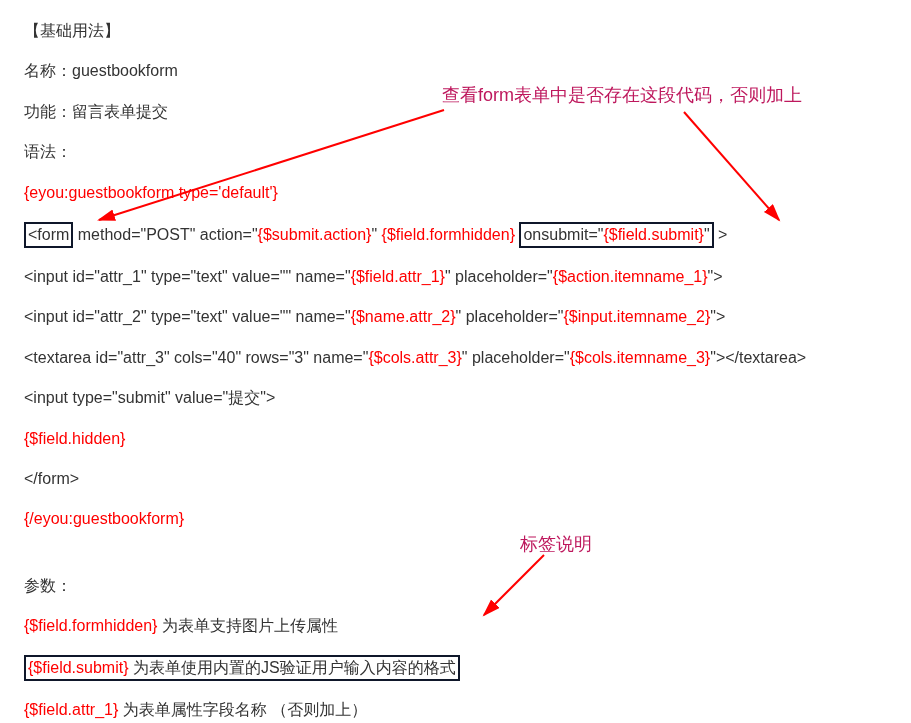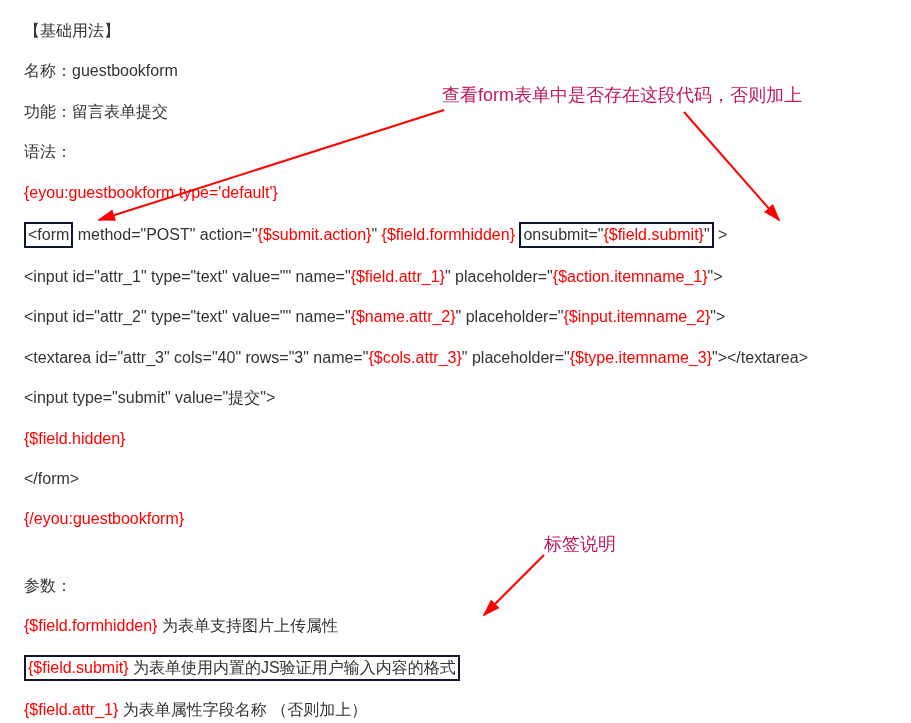--- a/index.html
+++ b/index.html
@@ -45,34 +45,34 @@
 
   <div class="line">
     <span>&lt;input id="attr_1" type="text" value="" name="</span><span class="red">{$field.attr_1}</span><span>" placeholder="</span><span class="red">{$action.itemname_1}</span><span>"&gt;</span>
   </div>
 
   <div class="line">
     <span>&lt;input id="attr_2" type="text" value="" name="</span><span class="red">{$name.attr_2}</span><span>" placeholder="</span><span class="red">{$input.itemname_2}</span><span>"&gt;</span>
   </div>
 
   <div class="line">
-    <span>&lt;textarea id="attr_3" cols="40" rows="3" name="</span><span class="red">{$cols.attr_3}</span><span>" placeholder="</span><span class="red">{$type.itemname_3}</span><span>"&gt;&lt;/textarea&gt;</span>
+    <span>&lt;textarea id="attr_3" cols="40" rows="3" name="</span><span class="red">{$cols.attr_3}</span><span>" placeholder="</span><span class="red">{$cols.itemname_3}</span><span>"&gt;&lt;/textarea&gt;</span>
   </div>
 
   <div class="line">&lt;input type="submit" value="提交"&gt;</div>
 
   <div class="line red">{$field.hidden}</div>
 
   <div class="line">&lt;/form&gt;</div>
 
   <div class="line red" style="margin-bottom:44px">{/eyou:guestbookform}</div>
 
   <div class="line">参数：</div>
 
-  <div class="annotation" style="left:520px;top:512px">标签说明</div>
+  <div class="annotation" style="left:496px;top:512px">标签说明</div>
 
   <div class="line">
     <span class="red">{$field.formhidden}</span><span> 为表单支持图片上传属性</span>
   </div>
 
   <div class="line">
     <span class="box">
       <span class="red">{$field.submit}</span><span> 为表单使用内置的JS验证用户输入内容的格式</span>
     </span>
   </div>

